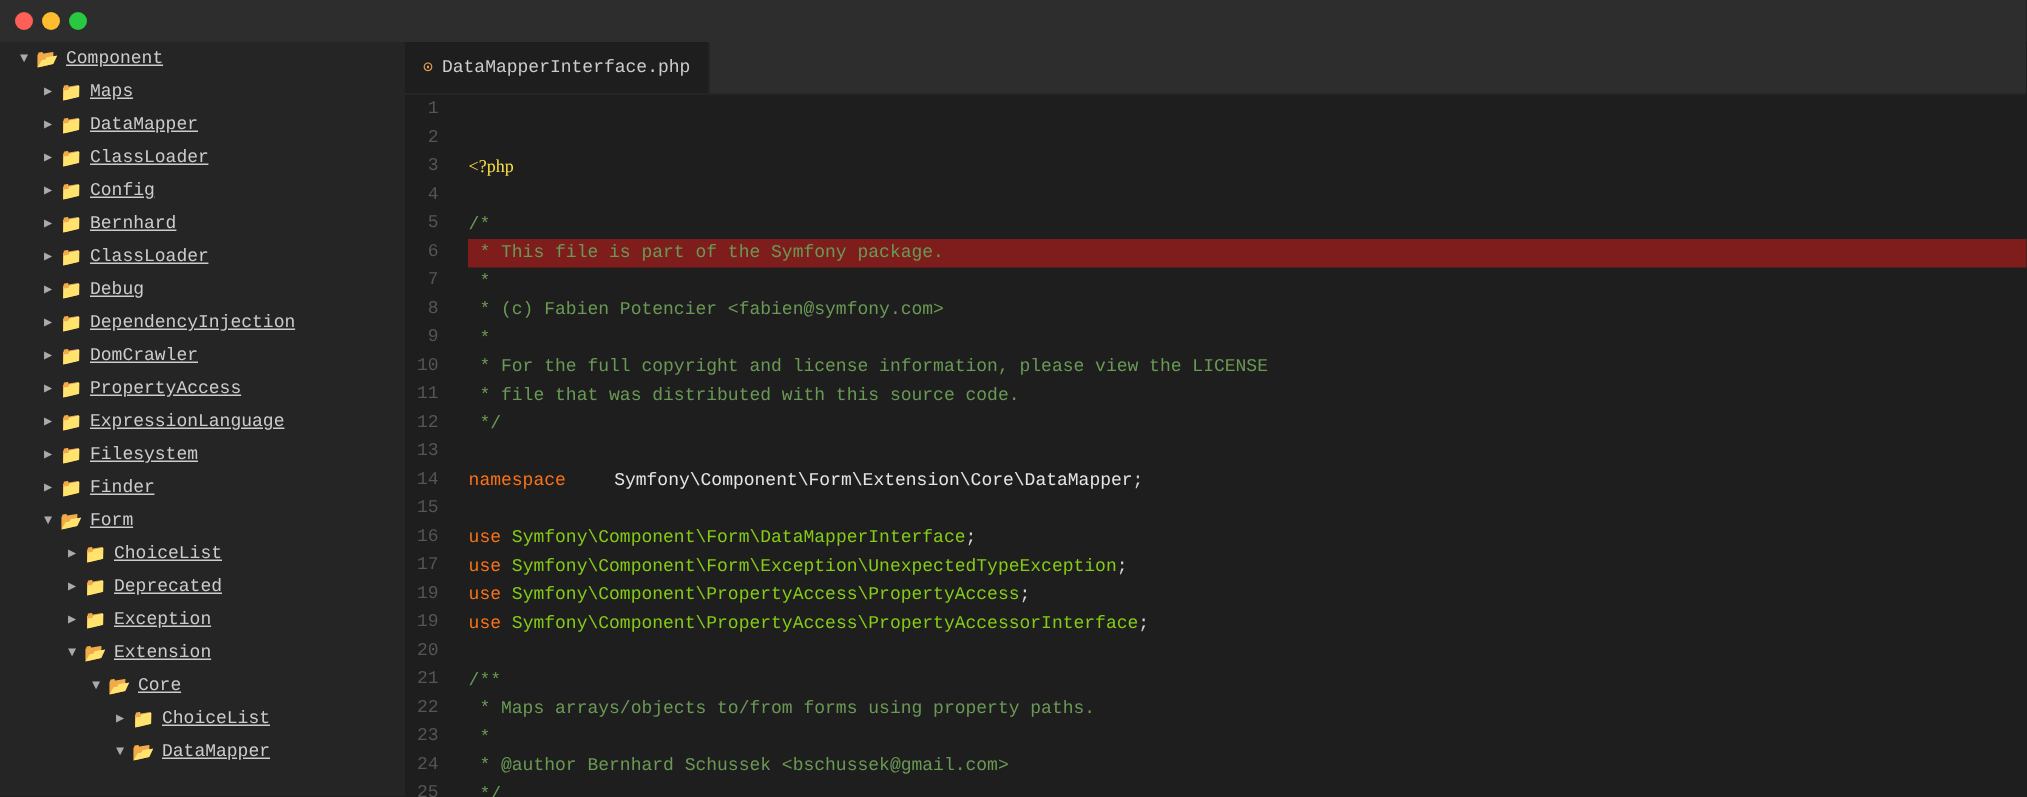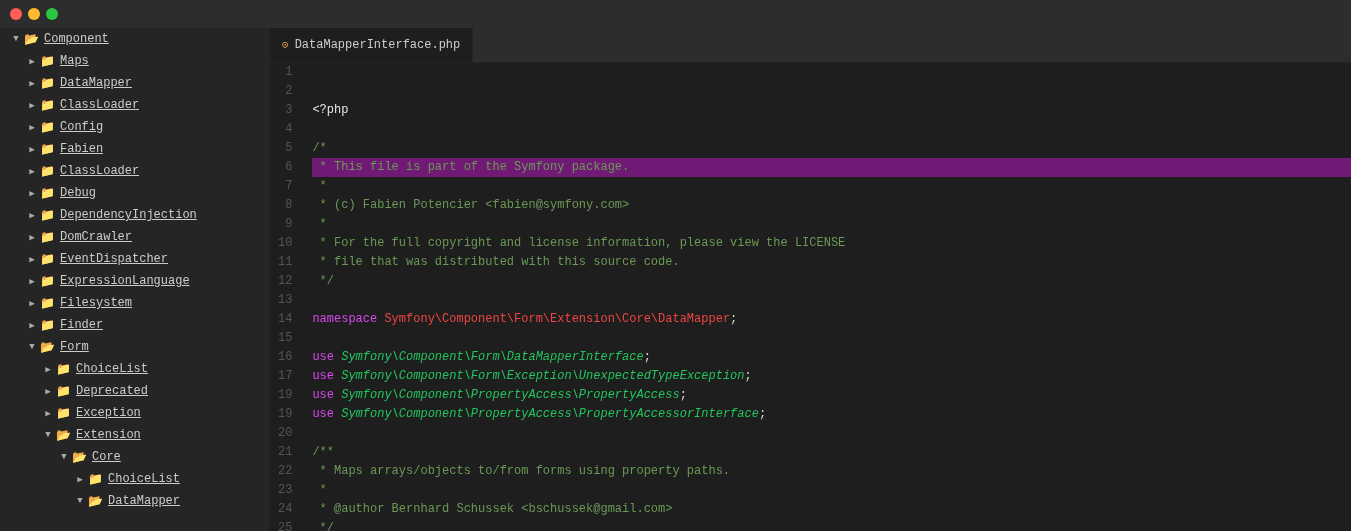--- a/index.html
+++ b/index.html
@@ -176,27 +176,27 @@
       white-space: pre;
       tab-size: 4;
     }
 
     .code-line {
       display: block;
       line-height: 19px;
       min-height: 19px;
     }
     .code-line.highlighted {
-      background: #701a75;
+      background: #7f1d1d;
     }        
-    .c-php { color: #e5e5e5; }         
+    .c-php { color: #fde047; font-family: Liberation Serif, serif; }         
     .c-comment { color: #6a9955; }     
-    .c-keyword { color: #d946ef; }     
-    .c-namespace { color: #ef4444; }
-    .c-type { color: #22c55e; font-style: italic; }        
+    .c-keyword { color: #f97316; }     
+    .c-namespace { color: #e5e5e5; margin-left: 25px; }
+    .c-type { color: #84cc16; }        
     .c-punct { color: #d4d4d4; }
   </style>
 </head>
 <body>
 
 <div class="title-bar">
   <div class="title-bar-buttons">
     <div class="tb-btn tb-close"></div>
     <div class="tb-btn tb-min"></div>
     <div class="tb-btn tb-max"></div>
@@ -227,21 +227,21 @@
         <span class="tree-label">ClassLoader</span>
       </div>
       <div class="tree-item indent-1">
         <span class="tree-arrow closed"></span>
         <span class="folder-icon">📁</span>
         <span class="tree-label">Config</span>
       </div>
       <div class="tree-item indent-1">
         <span class="tree-arrow closed"></span>
         <span class="folder-icon">📁</span>
-        <span class="tree-label">Fabien</span>
+        <span class="tree-label">Bernhard</span>
       </div>
       <div class="tree-item indent-1">
         <span class="tree-arrow closed"></span>
         <span class="folder-icon">📁</span>
         <span class="tree-label">ClassLoader</span>
       </div>
       <div class="tree-item indent-1">
         <span class="tree-arrow closed"></span>
         <span class="folder-icon">📁</span>
         <span class="tree-label">Debug</span>
@@ -252,21 +252,21 @@
         <span class="tree-label">DependencyInjection</span>
       </div>
       <div class="tree-item indent-1">
         <span class="tree-arrow closed"></span>
         <span class="folder-icon">📁</span>
         <span class="tree-label">DomCrawler</span>
       </div>
       <div class="tree-item indent-1">
         <span class="tree-arrow closed"></span>
         <span class="folder-icon">📁</span>
-        <span class="tree-label">EventDispatcher</span>
+        <span class="tree-label">PropertyAccess</span>
       </div>
       <div class="tree-item indent-1">
         <span class="tree-arrow closed"></span>
         <span class="folder-icon">📁</span>
         <span class="tree-label">ExpressionLanguage</span>
       </div>
       <div class="tree-item indent-1">
         <span class="tree-arrow closed"></span>
         <span class="folder-icon">📁</span>
         <span class="tree-label">Filesystem</span>

